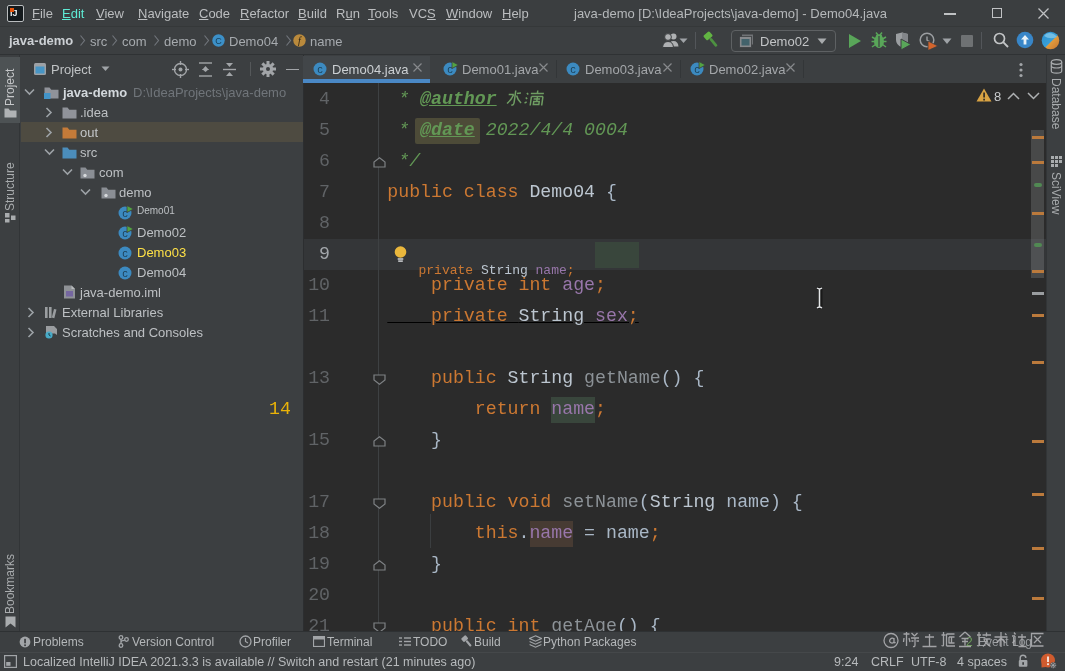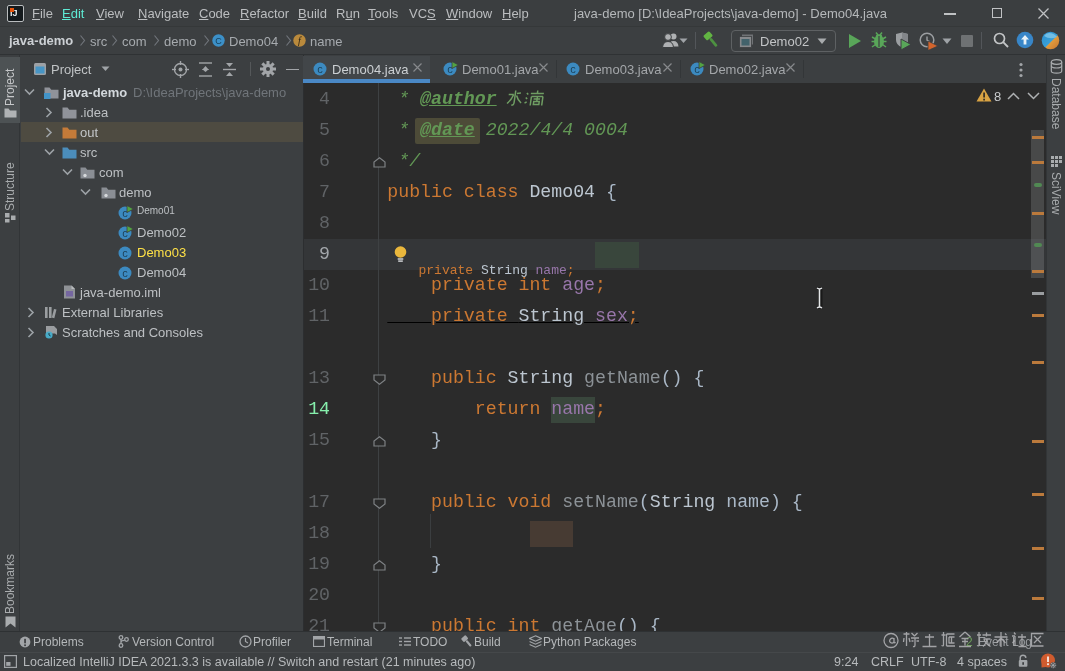--- a/index.html
+++ b/index.html
@@ -351,21 +351,21 @@
 <div class="ab" style="left:378px;top:83px;width:1px;height:548px;background:#3e4143"></div>
 <div class="ab mono" style="left:230px;top:84px;width:100px;height:31px;line-height:31px;font-size:18.23px;color:#606366;text-align:right">4</div>
 <div class="ab mono" style="left:230px;top:115px;width:100px;height:31px;line-height:31px;font-size:18.23px;color:#606366;text-align:right">5</div>
 <div class="ab mono" style="left:230px;top:146px;width:100px;height:31px;line-height:31px;font-size:18.23px;color:#606366;text-align:right">6</div>
 <div class="ab mono" style="left:230px;top:177px;width:100px;height:31px;line-height:31px;font-size:18.23px;color:#606366;text-align:right">7</div>
 <div class="ab mono" style="left:230px;top:208px;width:100px;height:31px;line-height:31px;font-size:18.23px;color:#606366;text-align:right">8</div>
 <div class="ab mono" style="left:230px;top:239px;width:100px;height:31px;line-height:31px;font-size:18.23px;color:#a2a6aa;text-align:right">9</div>
 <div class="ab mono" style="left:230px;top:270px;width:100px;height:31px;line-height:31px;font-size:18.23px;color:#606366;text-align:right">10</div>
 <div class="ab mono" style="left:230px;top:301px;width:100px;height:31px;line-height:31px;font-size:18.23px;color:#606366;text-align:right">11</div>
 <div class="ab mono" style="left:230px;top:363px;width:100px;height:31px;line-height:31px;font-size:18.23px;color:#606366;text-align:right">13</div>
-<div class="ab mono" style="left:230px;top:394px;width:100px;height:31px;line-height:31px;font-size:18.23px;color:#86efac;text-align:right">14</div>
+<div class="ab mono" style="left:230px;top:394px;width:100px;height:31px;line-height:31px;font-size:18.23px;color:#eab308;text-align:center">14</div>
 <div class="ab mono" style="left:230px;top:425px;width:100px;height:31px;line-height:31px;font-size:18.23px;color:#606366;text-align:right">15</div>
 <div class="ab mono" style="left:230px;top:487px;width:100px;height:31px;line-height:31px;font-size:18.23px;color:#606366;text-align:right">17</div>
 <div class="ab mono" style="left:230px;top:518px;width:100px;height:31px;line-height:31px;font-size:18.23px;color:#606366;text-align:right">18</div>
 <div class="ab mono" style="left:230px;top:549px;width:100px;height:31px;line-height:31px;font-size:18.23px;color:#606366;text-align:right">19</div>
 <div class="ab mono" style="left:230px;top:580px;width:100px;height:31px;line-height:31px;font-size:18.23px;color:#606366;text-align:right">20</div>
 <div class="ab mono" style="left:230px;top:611px;width:100px;height:31px;line-height:31px;font-size:18.23px;color:#606366;text-align:right">21</div>
 <svg class="ab" style="left:373px;top:156.5px" width="13" height="11">
       <path d="M1 10 L1 5 L6.5 0.8 L12 5 L12 10 z" fill="#2b2b2b" stroke="#7e8184" stroke-width="1.2"></path>
     </svg>
 <svg class="ab" style="left:373px;top:373.5px" width="13" height="11">
@@ -409,20 +409,21 @@
 <div class="ab" style="left:595.16px;top:241.5px;width:43.76px;height:26px;background:#39463c"></div>
 <div class="ab mono" style="left:387.3px;top:239px;height:31px;line-height:31px;font-size:13px;white-space:pre;margin-top:16px;"><span style="color:#cc7832">&nbsp;&nbsp;&nbsp;&nbsp;private&nbsp;</span><span style="color:#bcc6d0">String&nbsp;</span><span style="color:#9876aa">name</span><span style="color:#cc7832">;</span></div>
 <div class="ab mono" style="left:387.3px;top:270px;height:31px;line-height:31px;font-size:18.23px;white-space:pre;"><span style="color:#cc7832">&nbsp;&nbsp;&nbsp;&nbsp;private&nbsp;int&nbsp;</span><span style="color:#9876aa">age</span><span style="color:#cc7832">;</span></div>
 <div class="ab mono" style="left:387.3px;top:301px;height:31px;line-height:31px;font-size:18.23px;white-space:pre;text-decoration:underline;"><span style="color:#cc7832">&nbsp;&nbsp;&nbsp;&nbsp;private&nbsp;</span><span style="color:#bcc6d0">String&nbsp;</span><span style="color:#9876aa">sex</span><span style="color:#cc7832">;</span></div>
 <div class="ab mono" style="left:387.3px;top:363px;height:31px;line-height:31px;font-size:18.23px;white-space:pre;"><span style="color:#cc7832">&nbsp;&nbsp;&nbsp;&nbsp;public&nbsp;</span><span style="color:#bcc6d0">String&nbsp;</span><span style="color:#8c9297">getName</span><span style="color:#a9b7c6">()&nbsp;{</span></div>
 <div class="ab" style="left:551.4px;top:396.5px;width:43.76px;height:26px;background:#39463c"></div>
 <div class="ab mono" style="left:387.3px;top:394px;height:31px;line-height:31px;font-size:18.23px;white-space:pre;"><span style="color:#cc7832">&nbsp;&nbsp;&nbsp;&nbsp;&nbsp;&nbsp;&nbsp;&nbsp;return&nbsp;</span><span style="color:#9876aa">name</span><span style="color:#cc7832">;</span></div>
 <div class="ab mono" style="left:387.3px;top:425px;height:31px;line-height:31px;font-size:18.23px;white-space:pre;"><span style="color:#a9b7c6">&nbsp;&nbsp;&nbsp;&nbsp;}</span></div>
 <div class="ab mono" style="left:387.3px;top:487px;height:31px;line-height:31px;font-size:18.23px;white-space:pre;"><span style="color:#cc7832">&nbsp;&nbsp;&nbsp;&nbsp;public&nbsp;void&nbsp;</span><span style="color:#8c9297">setName</span><span style="color:#a9b7c6">(</span><span style="color:#bcc6d0">String&nbsp;</span><span style="color:#a9b7c6">name)&nbsp;{</span></div>
 <div class="ab" style="left:529.52px;top:520.5px;width:43.76px;height:26px;background:#473b33"></div>
+<div class="ab mono" style="left:387.3px;top:518px;height:31px;line-height:31px;font-size:18.23px;white-space:pre;"><span style="color:#cc7832">&nbsp;&nbsp;&nbsp;&nbsp;&nbsp;&nbsp;&nbsp;&nbsp;this</span><span style="color:#a9b7c6">.</span><span style="color:#9876aa">name</span><span style="color:#a9b7c6">&nbsp;=&nbsp;name</span><span style="color:#cc7832">;</span></div>
 <div class="ab mono" style="left:387.3px;top:549px;height:31px;line-height:31px;font-size:18.23px;white-space:pre;"><span style="color:#a9b7c6">&nbsp;&nbsp;&nbsp;&nbsp;}</span></div>
 <div class="ab mono" style="left:387.3px;top:611px;height:31px;line-height:31px;font-size:18.23px;white-space:pre;"><span style="color:#cc7832">&nbsp;&nbsp;&nbsp;&nbsp;public&nbsp;int&nbsp;</span><span style="color:#8c9297">getAge</span><span style="color:#a9b7c6">()&nbsp;{</span></div>
 <svg class="ab" style="left:976px;top:88px" width="16" height="14">
       <path d="M8 0.5 L15.5 13.5 L0.5 13.5 z" fill="#d9a343"></path>
       <rect x="7.2" y="4.5" width="1.8" height="5" fill="#3b3225"></rect>
       <rect x="7.2" y="10.7" width="1.8" height="1.8" fill="#3b3225"></rect>
     </svg>
 <div class="ab" style="left:994px;top:89px;font-size:13px;color:#c8cacc">8</div>
 <svg class="ab" style="left:1007px;top:92px" width="13" height="8">
       <path d="M1 7 L6.5 1.5 L12 7" stroke="#aeb1b3" stroke-width="1.5" fill="none"></path>

